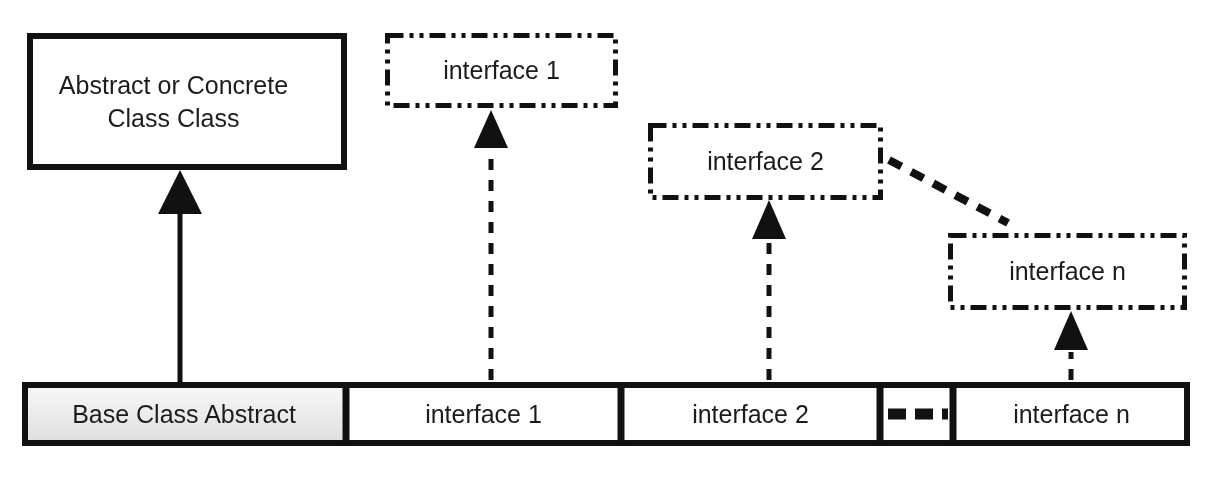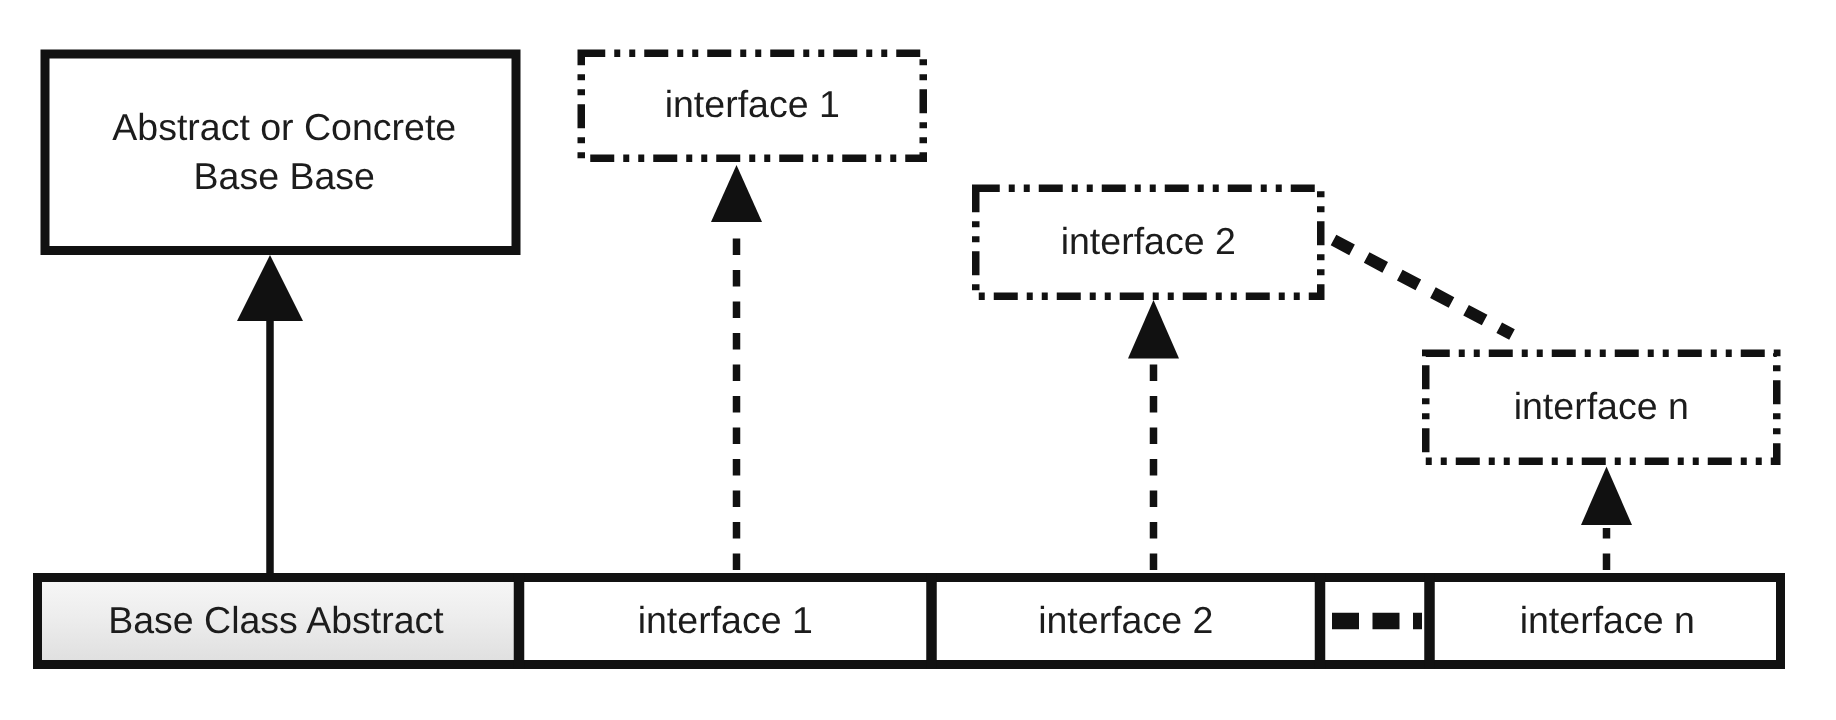--- a/index.html
+++ b/index.html
@@ -26,21 +26,21 @@
     display: flex;
     flex-direction: column;
     align-items: center;
     justify-content: center;
     text-align: center;
     font-size: 25px;
     line-height: 33px;
     color: #1c1c1c;
     white-space: nowrap;
   }
-  .lbl-base { left: 27px;  top: 33px;  width: 293px; height: 137px; padding-left: 16px; }
+  .lbl-base { left: 27px;  top: 33px;  width: 293px; height: 137px; }
   .lbl-if1  { left: 385px; top: 33px;  width: 233px; height: 75px; }
   .lbl-if2  { left: 648px; top: 123px; width: 235px; height: 77px; }
   .lbl-ifn  { left: 948px; top: 233px; width: 239px; height: 77px; }
   .lbl-seg1 { left: 22px;  top: 382px; width: 324px; height: 64px; }
   .lbl-seg2 { left: 346px; top: 382px; width: 275px; height: 64px; }
   .lbl-seg3 { left: 621px; top: 382px; width: 259px; height: 64px; }
   .lbl-segn { left: 953px; top: 382px; width: 237px; height: 64px; }
 </style>
 </head>
 <body>
@@ -85,21 +85,21 @@
 
     <line x1="769" y1="380" x2="769" y2="242" stroke="#111111" stroke-width="5" stroke-dasharray="11 10"></line>
     <polygon points="769,200 752,239 786,239" fill="#111111"></polygon>
 
     <line x1="1071" y1="380" x2="1071" y2="352" stroke="#111111" stroke-width="5" stroke-dasharray="11 10"></line>
     <polygon points="1071,311 1054,350 1088,350" fill="#111111"></polygon>
   </svg>
 
   <div class="lbl lbl-base">
     <div>Abstract or Concrete</div>
-    <div>Base Base</div>
+    <div>Class Class</div>
   </div>
 
   <div class="lbl lbl-if1">interface 1</div>
 
   <div class="lbl lbl-if2">interface 2</div>
 
   <div class="lbl lbl-ifn">interface n</div>
 
   <div class="lbl lbl-seg1">Base Class Abstract</div>
 

